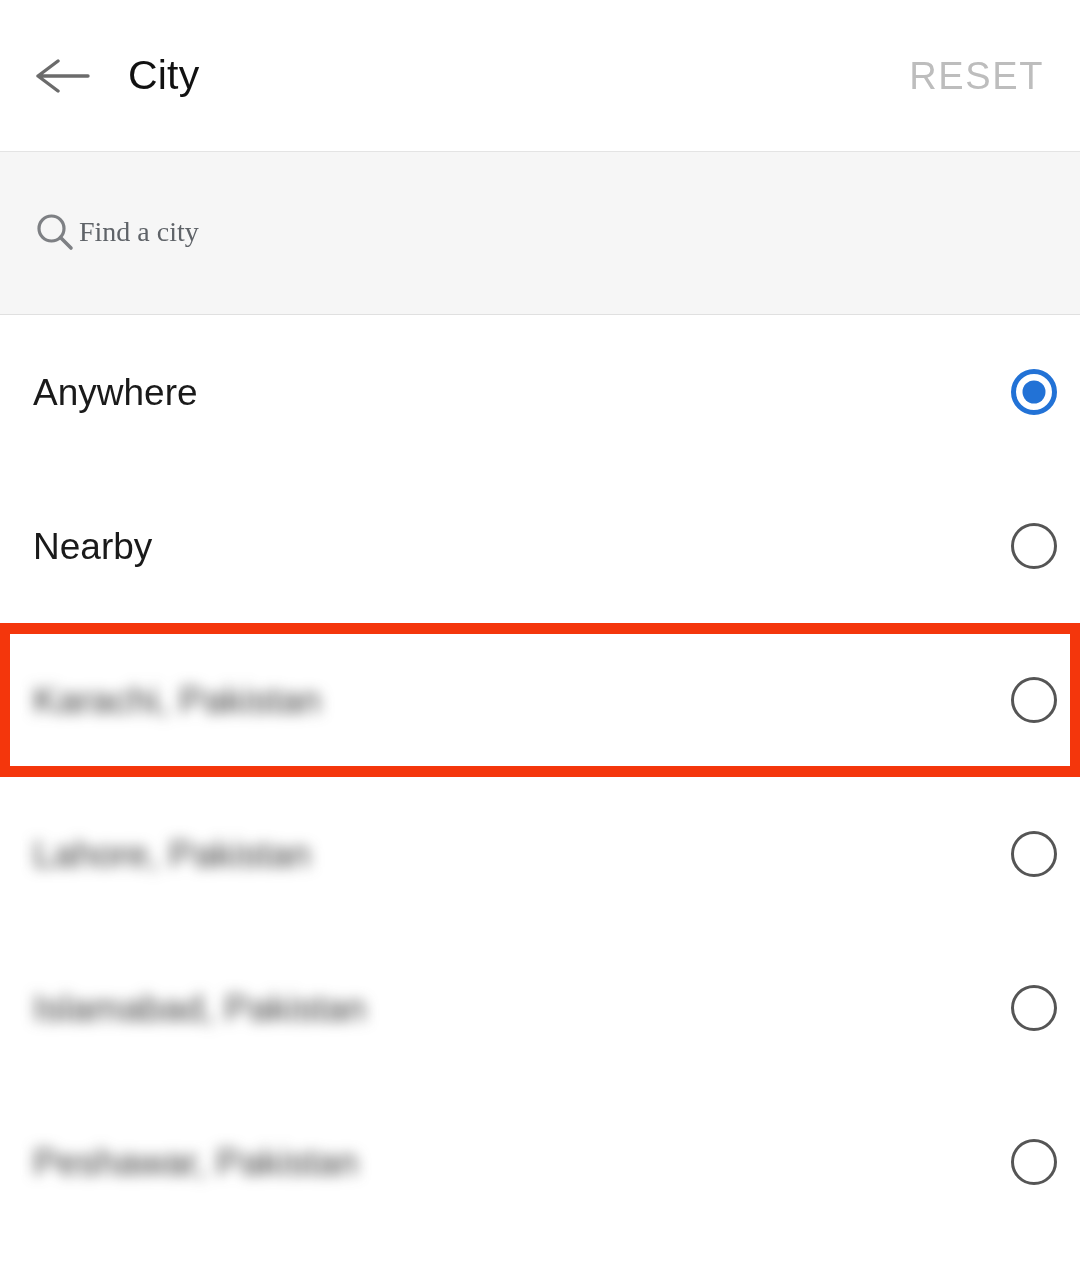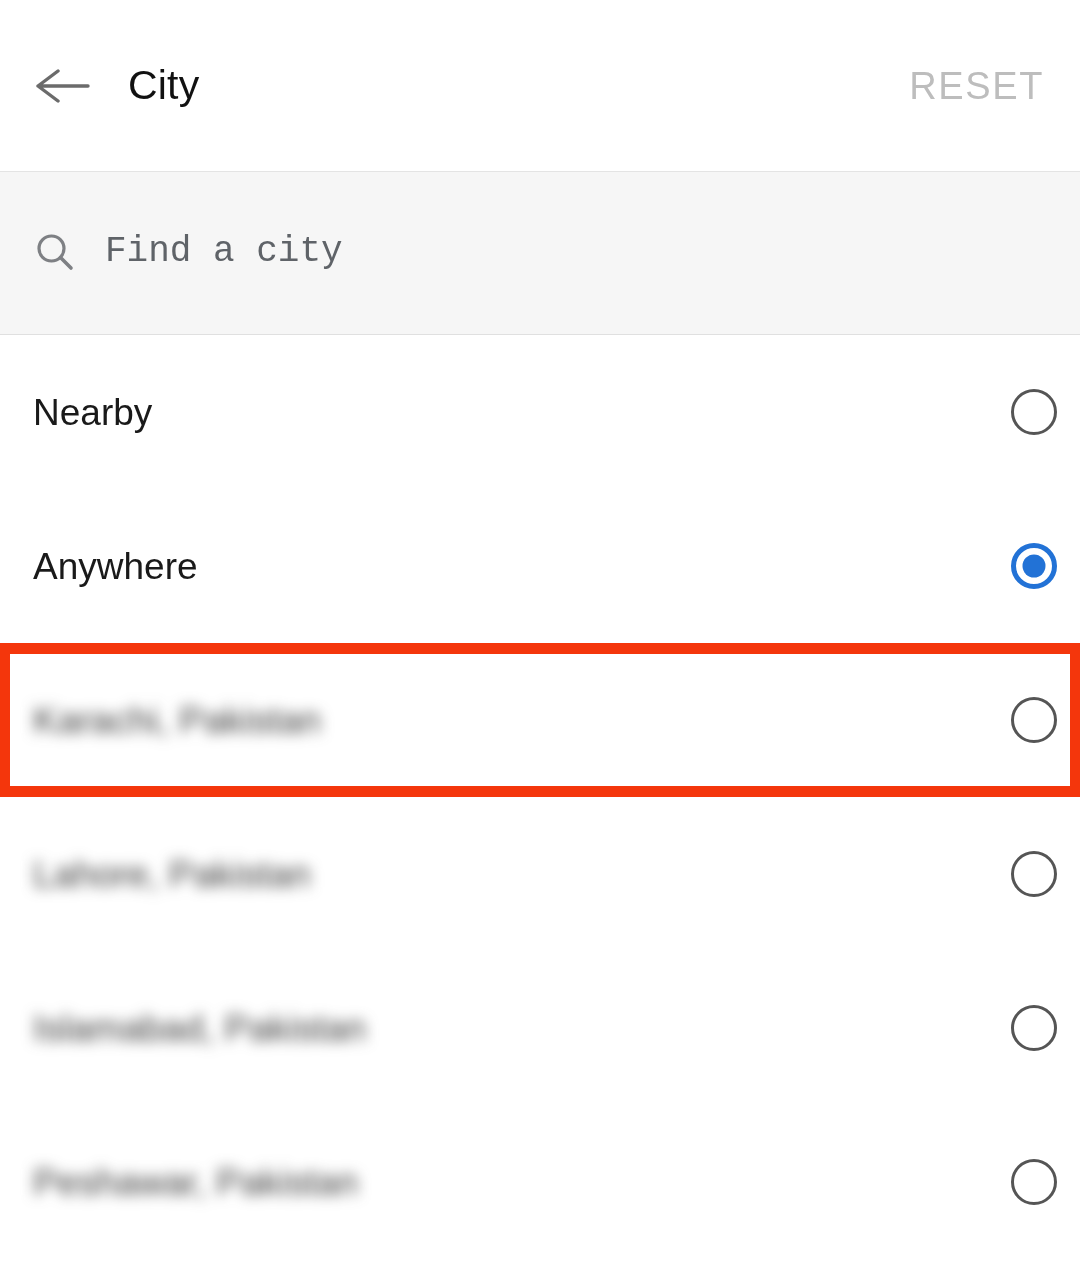--- a/index.html
+++ b/index.html
@@ -12,21 +12,21 @@
     height: 1279px;
     font-family: "Liberation Sans", sans-serif;
     -webkit-font-smoothing: antialiased;
     overflow: hidden;
     position: relative;
   }
 
   
   .appbar {
     position: relative;
-    height: 172px;
+    height: 152px;
     background: #ffffff;
     border-bottom: 1px solid #e4e4e4;
     display: flex;
     align-items: center;
     box-sizing: border-box;
   }
   .back-btn {
     width: 74px;
     height: 74px;
     margin-left: 26px;
@@ -80,24 +80,24 @@
     flex: 0 0 auto;
     display: flex;
     align-items: center;
     justify-content: center;
   }
   .search-icon svg { display: block; }
   .search-input {
     border: 0;
     outline: 0;
     background: transparent;
-    font-family: Liberation Mono, monospace;
-    font-size: 36px;
+    font-family: Liberation Serif, serif;
+    font-size: 28px;
     color: #3c4043;
-    margin-left: 28px;
+    margin-left: 2px;
     flex: 1 1 auto;
     padding: 0;
     height: 46px;
     line-height: 46px;
   }
   .search-input::placeholder {
     color: #5f6368;
     opacity: 1;
   }
   .search-underline {
@@ -196,29 +196,29 @@
       </svg>
     </span>
     <input class="search-input" type="text" placeholder="Find a city" style="">
   </div>
   <div class="search-underline"></div>
 </div>
 
 <div class="list">
 
   <div class="row">
-    <span class="row-label">Nearby</span>
-    <span class="radio"></span>
-  </div>
-
-  <div class="row">
     <span class="row-label">Anywhere</span>
     <span class="radio checked"></span>
   </div>
 
+  <div class="row">
+    <span class="row-label">Nearby</span>
+    <span class="radio"></span>
+  </div>
+
   <div class="row blurred highlight">
     <span class="row-label">Karachi, Pakistan</span>
     <span class="radio"></span>
   </div>
 
   <div class="row blurred">
     <span class="row-label">Lahore, Pakistan</span>
     <span class="radio"></span>
   </div>
 

